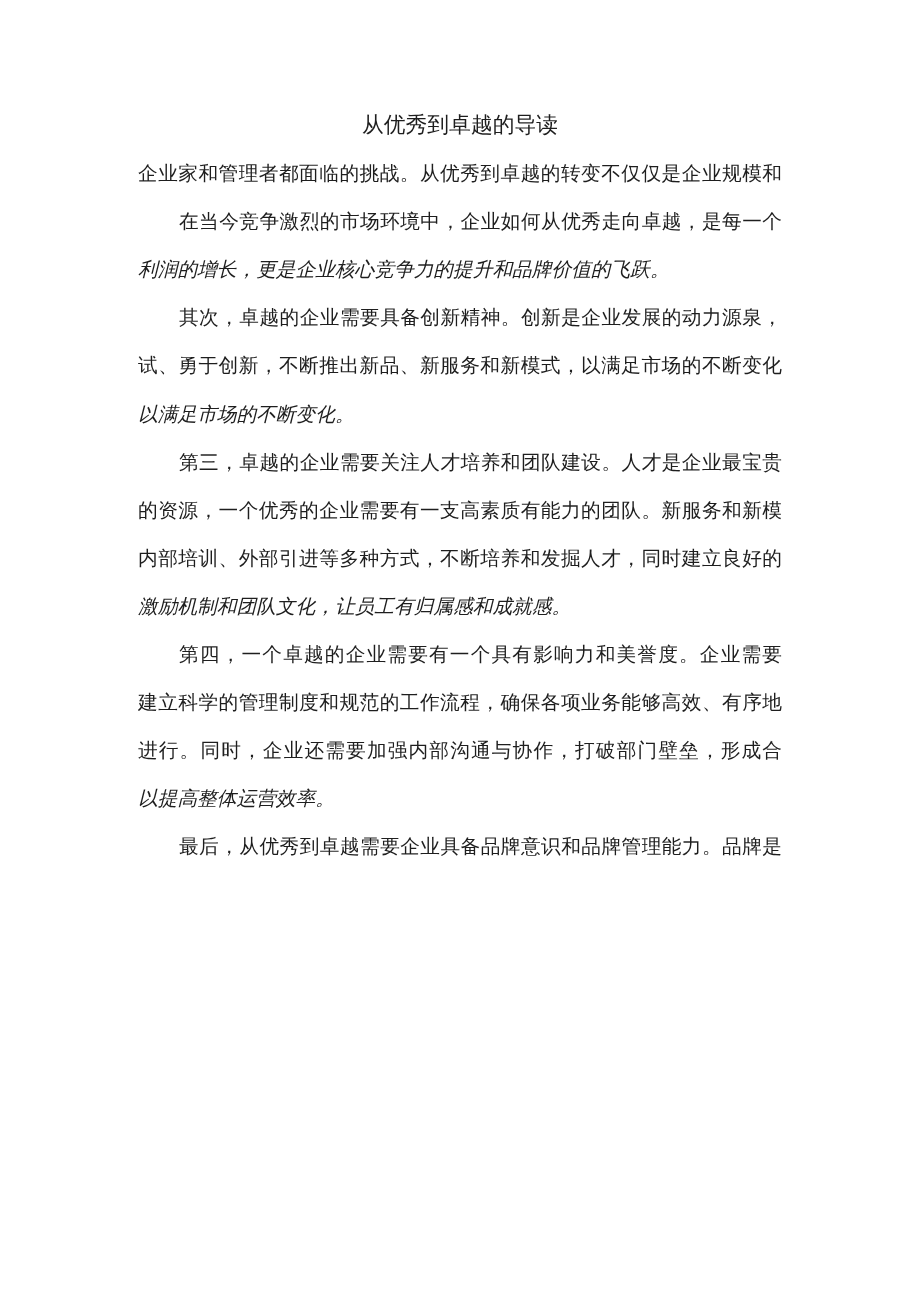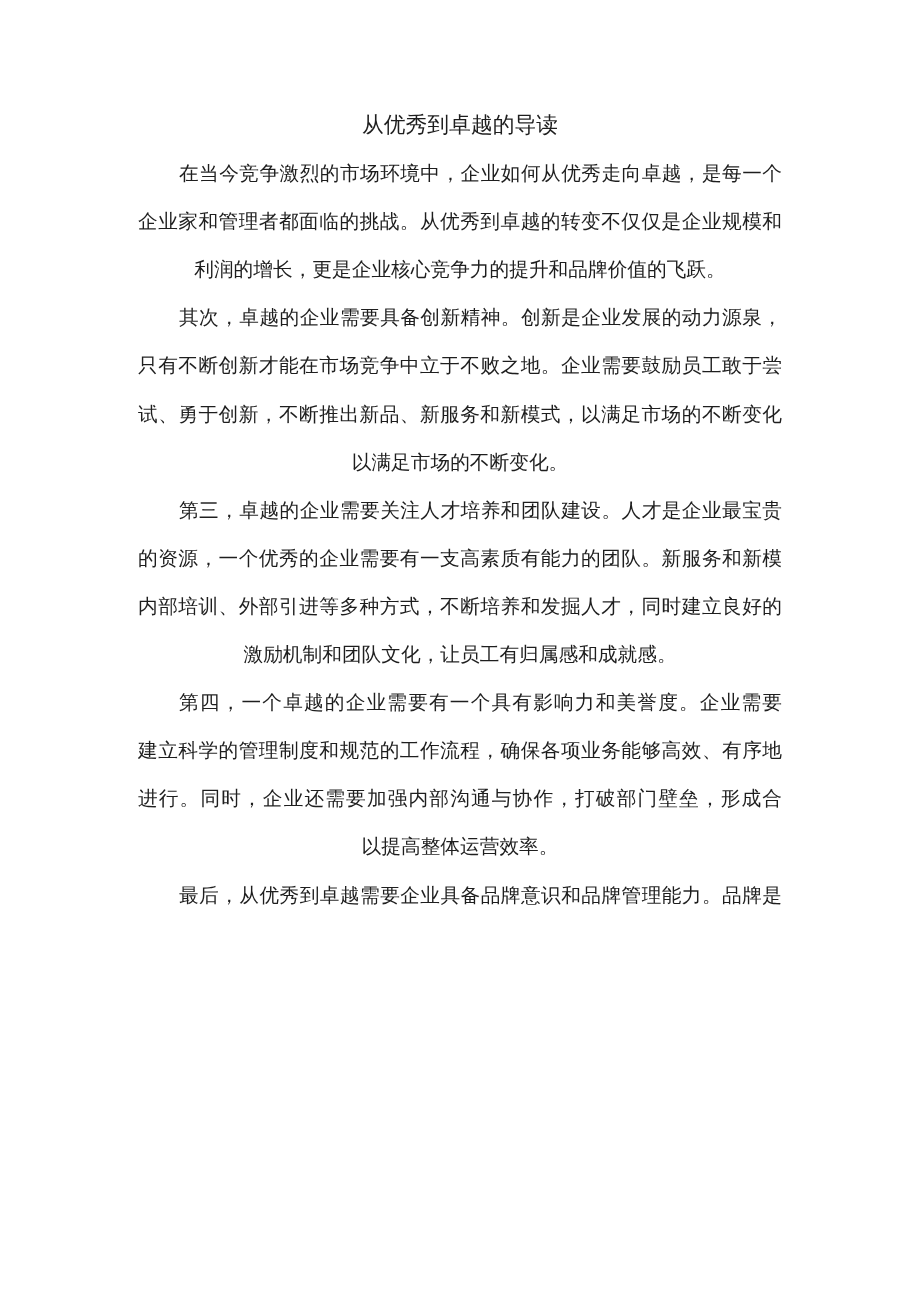--- a/index.html
+++ b/index.html
@@ -42,41 +42,41 @@
     line-height: 48.1px;
     height: 48.1px;
     overflow: hidden;
   }
   .line.justify {
     text-align: justify;
     text-align-last: justify;
     text-justify: inter-character;
   }
   .line.plain {
-    text-align: center;
+    text-align: left;
+    font-style: italic;
   }
   .line.indent {
     padding-left: 41px;
   }
 </style>
 </head>
 <body>
 
 <div class="page">
   <div class="content">
     <h1 class="title">从优秀到卓越的导读</h1>
     <div id="paragraphs">
         <div class="para">
+          <div class="line justify">企业家和管理者都面临的挑战。从优秀到卓越的转变不仅仅是企业规模和</div>
           <div class="line justify indent">在当今竞争激烈的市场环境中，企业如何从优秀走向卓越，是每一个</div>
-          <div class="line justify">企业家和管理者都面临的挑战。从优秀到卓越的转变不仅仅是企业规模和</div>
           <div class="line plain">利润的增长，更是企业核心竞争力的提升和品牌价值的飞跃。</div>
         </div>
         <div class="para">
           <div class="line justify indent">其次，卓越的企业需要具备创新精神。创新是企业发展的动力源泉，</div>
-          <div class="line justify">只有不断创新才能在市场竞争中立于不败之地。企业需要鼓励员工敢于尝</div>
           <div class="line justify">试、勇于创新，不断推出新品、新服务和新模式，以满足市场的不断变化</div>
           <div class="line plain">以满足市场的不断变化。</div>
         </div>
         <div class="para">
           <div class="line justify indent">第三，卓越的企业需要关注人才培养和团队建设。人才是企业最宝贵</div>
           <div class="line justify">的资源，一个优秀的企业需要有一支高素质有能力的团队。新服务和新模式</div>
           <div class="line justify">内部培训、外部引进等多种方式，不断培养和发掘人才，同时建立良好的</div>
           <div class="line plain">激励机制和团队文化，让员工有归属感和成就感。</div>
         </div>
         <div class="para">

